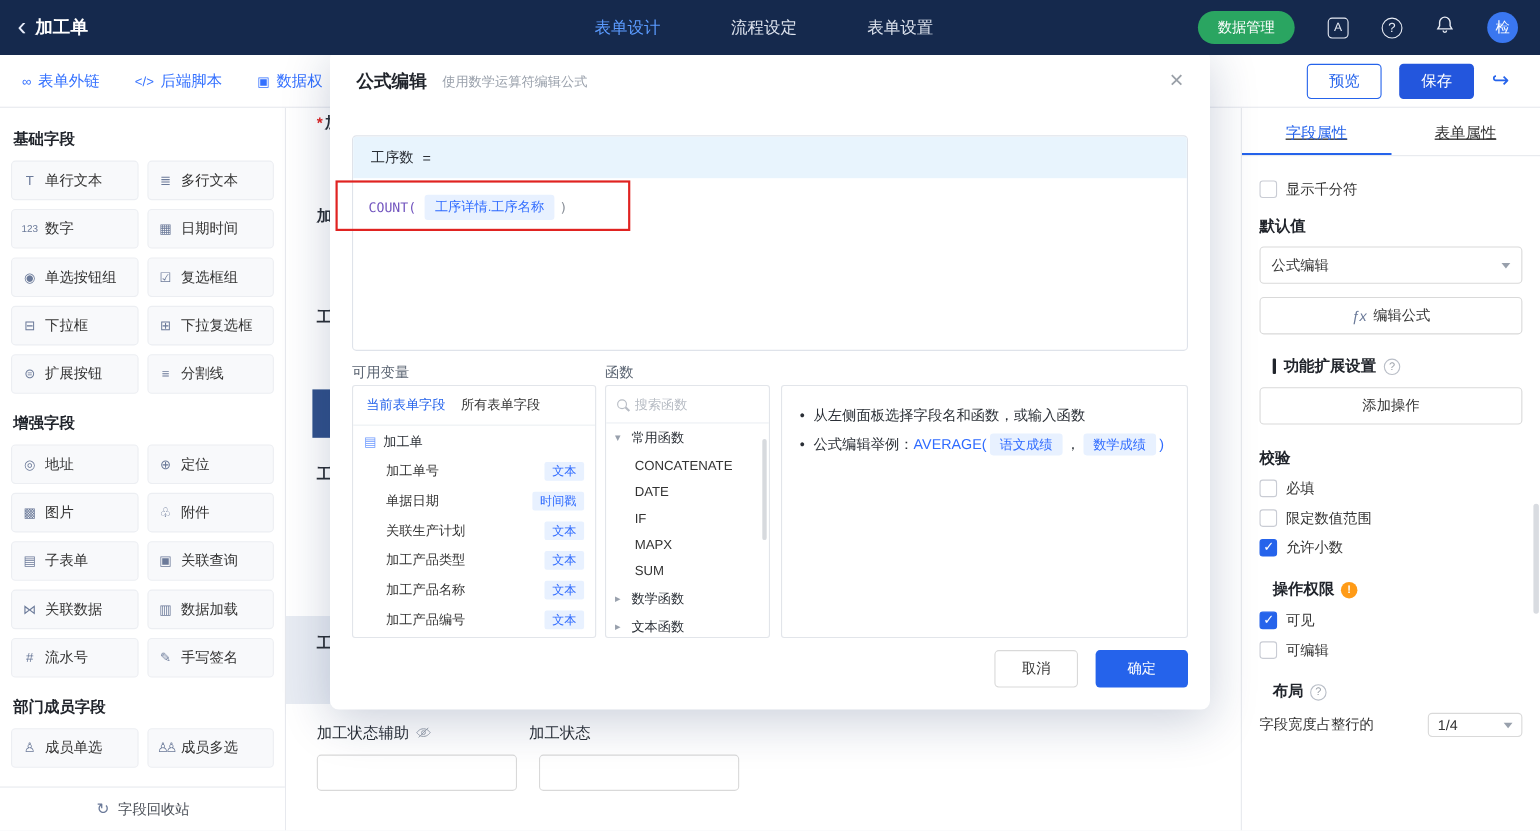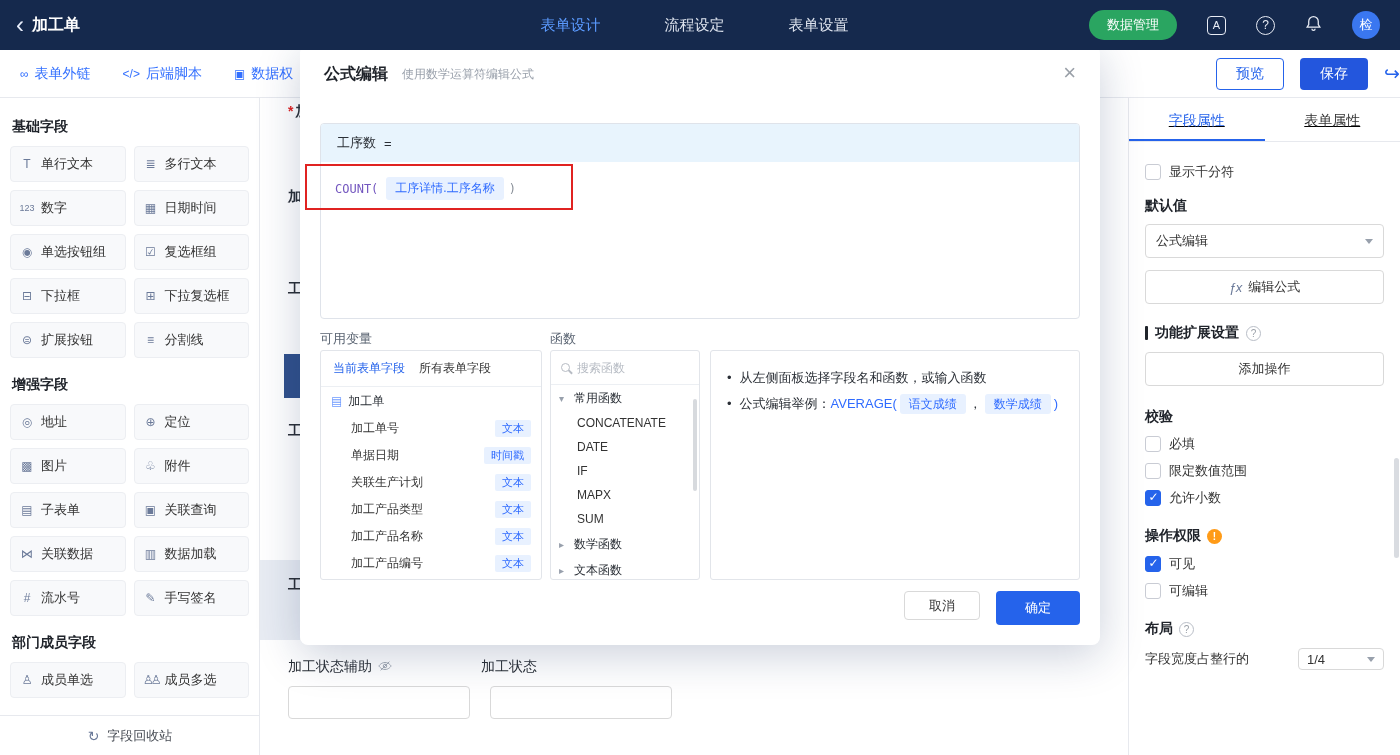--- a/index.html
+++ b/index.html
@@ -19,21 +19,21 @@
   .btn-green { background:#2aa561; color:#fff; font-size:13px; height:30px; padding:0 18px; border-radius:15px; display:flex; align-items:center; cursor:pointer; }
   .ic-lang { width:19px; height:19px; border:1.4px solid #e8ecf5; border-radius:4px; color:#e8ecf5; font-size:11px; display:flex; align-items:center; justify-content:center; }
   .ic-help { width:19px; height:19px; border:1.4px solid #e8ecf5; border-radius:50%; color:#e8ecf5; font-size:12px; display:flex; align-items:center; justify-content:center; }
   .avatar { width:28px; height:28px; border-radius:50%; background:#3a77f0; color:#fff; font-size:13px; display:flex; align-items:center; justify-content:center; }
 
   
   .subbar { position:absolute; left:0; top:50px; width:100%; height:48px; background:#fff; border-bottom:1px solid #e7e9ee; display:flex; align-items:center; z-index:5; }
   .sb-links { display:flex; gap:32px; padding-left:20px; }
   .sb-link { display:flex; align-items:center; gap:6px; color:#3370ff; font-size:14px; cursor:pointer; }
   .sb-link .ic { font-size:12px; }
-  .sb-right { margin-left:auto; display:flex; align-items:center; gap:16px; }
+  .sb-right { margin-left:auto; display:flex; align-items:center; gap:16px; padding-right:28px; }
   .btn-preview { width:68px; height:32px; border:1px solid #2563eb; color:#2563eb; background:#fff; border-radius:4px; font-size:14px; display:flex; align-items:center; justify-content:center; cursor:pointer; }
   .btn-save { width:68px; height:32px; background:#2356dd; color:#fff; border-radius:4px; font-size:14px; display:flex; align-items:center; justify-content:center; cursor:pointer; }
   .ic-share { color:#2563eb; font-size:19px; cursor:pointer; }
 
   
   .sidebar { position:absolute; left:0; top:98px; bottom:0; width:260px; background:#fff; border-right:1px solid #e7e9ee; padding:10px 10px 44px; overflow:hidden; z-index:4; }
   .sec-title { font-size:14px; font-weight:bold; color:#20242b; margin:10px 2px 10px; }
   .fld-grid { display:grid; grid-template-columns:1fr 1fr; gap:8px; }
   .fld { height:36px; display:flex; align-items:center; gap:6px; padding:0 8px; background:#f8f9fb; border:1px solid #eceef2; border-radius:4px; font-size:13px; color:#333; cursor:pointer; white-space:nowrap; overflow:hidden; }
   .fld-ic { color:#6b7a99; font-size:12px; min-width:16px; text-align:center; flex:none; }
@@ -57,21 +57,21 @@
   .rp-body { padding:12px 16px; font-size:13px; color:#333; }
   .chk-row { display:flex; align-items:center; gap:8px; margin:9px 0; }
   .cbox { width:16px; height:16px; border:1px solid #c9ccd4; border-radius:3px; background:#fff; position:relative; flex:none; cursor:pointer; }
   .cbox.checked { background:#2563eb; border-color:#2563eb; }
   .cbox.checked::after { content:"✓"; position:absolute; left:2.5px; top:-1px; color:#fff; font-size:12px; }
   .rp-label { font-weight:bold; font-size:14px; color:#20242b; margin:16px 0 9px; }
   .rp-select { height:34px; border:1px solid #d9d9d9; border-radius:4px; display:flex; align-items:center; justify-content:space-between; padding:0 10px; cursor:pointer; background:#fff; }
   .caret { width:0; height:0; border:4px solid transparent; border-top:5px solid #98a0ac; margin-top:5px; }
   .rp-btn { height:34px; border:1px solid #d9d9d9; border-radius:4px; background:#fff; display:flex; align-items:center; justify-content:center; gap:6px; margin-top:12px; font-size:13px; color:#333; cursor:pointer; }
   .fx { color:#6b7a99; font-style:italic; font-size:13px; }
-  .rp-sec { display:flex; align-items:center; gap:7px; font-weight:bold; font-size:14px; color:#20242b; margin:20px 0 10px; }
+  .rp-sec { display:flex; align-items:center; gap:7px; font-weight:bold; font-size:14px; color:#20242b; margin:20px 12px 10px; }
   .sec-bar { width:3px; height:14px; background:#20242b; border-radius:1px; }
   .q-ic { width:15px; height:15px; border:1px solid #b9bec7; border-radius:50%; color:#9aa0a8; font-size:10px; display:flex; align-items:center; justify-content:center; font-weight:normal; }
   .w-ic { width:15px; height:15px; background:#ff9b17; border-radius:50%; color:#fff; font-size:10px; display:flex; align-items:center; justify-content:center; font-weight:bold; }
   .width-row { display:flex; align-items:center; justify-content:space-between; margin-top:10px; }
   .mini-select { width:86px; height:22px; border:1px solid #d9d9d9; border-radius:4px; display:flex; align-items:center; justify-content:space-between; padding:0 8px; cursor:pointer; font-size:13px; }
   .rp-scroll { position:absolute; right:1px; top:360px; width:5px; height:100px; background:#d9dce1; border-radius:3px; }
 
   
   .modal { position:absolute; left:300px; top:45px; width:800px; height:600px; background:#fff; border-radius:8px; box-shadow:0 10px 44px rgba(18,40,90,.22); z-index:20; }
   .m-head { position:absolute; left:24px; top:0; right:24px; height:58px; display:flex; align-items:center; gap:14px; }
@@ -102,21 +102,21 @@
   .mag::after { content:""; position:absolute; width:5px; height:1.5px; background:#b7bcc4; transform:rotate(45deg); right:-4px; bottom:-1px; }
   .fp-group { height:26px; display:flex; align-items:center; gap:5px; padding:0 8px; font-size:12px; color:#2a2f36; cursor:pointer; }
   .tri { color:#98a0ac; font-size:10px; width:10px; }
   .fp-item { height:24px; line-height:24px; padding-left:26px; font-size:12px; color:#333; cursor:pointer; }
   .fp-scroll { position:absolute; right:2px; top:48px; width:4px; height:92px; background:#d7dade; border-radius:2px; }
   .tips-panel { position:absolute; left:410px; top:305px; width:370px; height:230px; border:1px solid #e2e5ea; border-radius:3px; padding:14px 16px; }
   .tip { font-size:13px; color:#2a2f36; line-height:26px; display:flex; gap:8px; align-items:flex-start; }
   .tip .dot { flex:none; }
   .blue-fn { color:#2f6bff; }
   .m-footer { position:absolute; right:20px; top:546px; display:flex; gap:16px; }
-  .btn-cancel { width:76px; height:29px; border:1px solid #d9d9d9; border-radius:4px; background:#fff; color:#333; font-size:13px; display:flex; align-items:center; justify-content:center; cursor:pointer; }
+  .btn-cancel { width:76px; height:34px; border:1px solid #d9d9d9; border-radius:4px; background:#fff; color:#333; font-size:13px; display:flex; align-items:center; justify-content:center; cursor:pointer; }
   .btn-ok { width:84px; height:34px; background:#2563eb; border-radius:4px; color:#fff; font-size:13px; display:flex; align-items:center; justify-content:center; cursor:pointer; }
 </style>
 </head>
 <body>
 
 <div class="app">
 
   <div class="topbar">
     <div class="tb-left">
       <span class="back-chev">‹</span>

